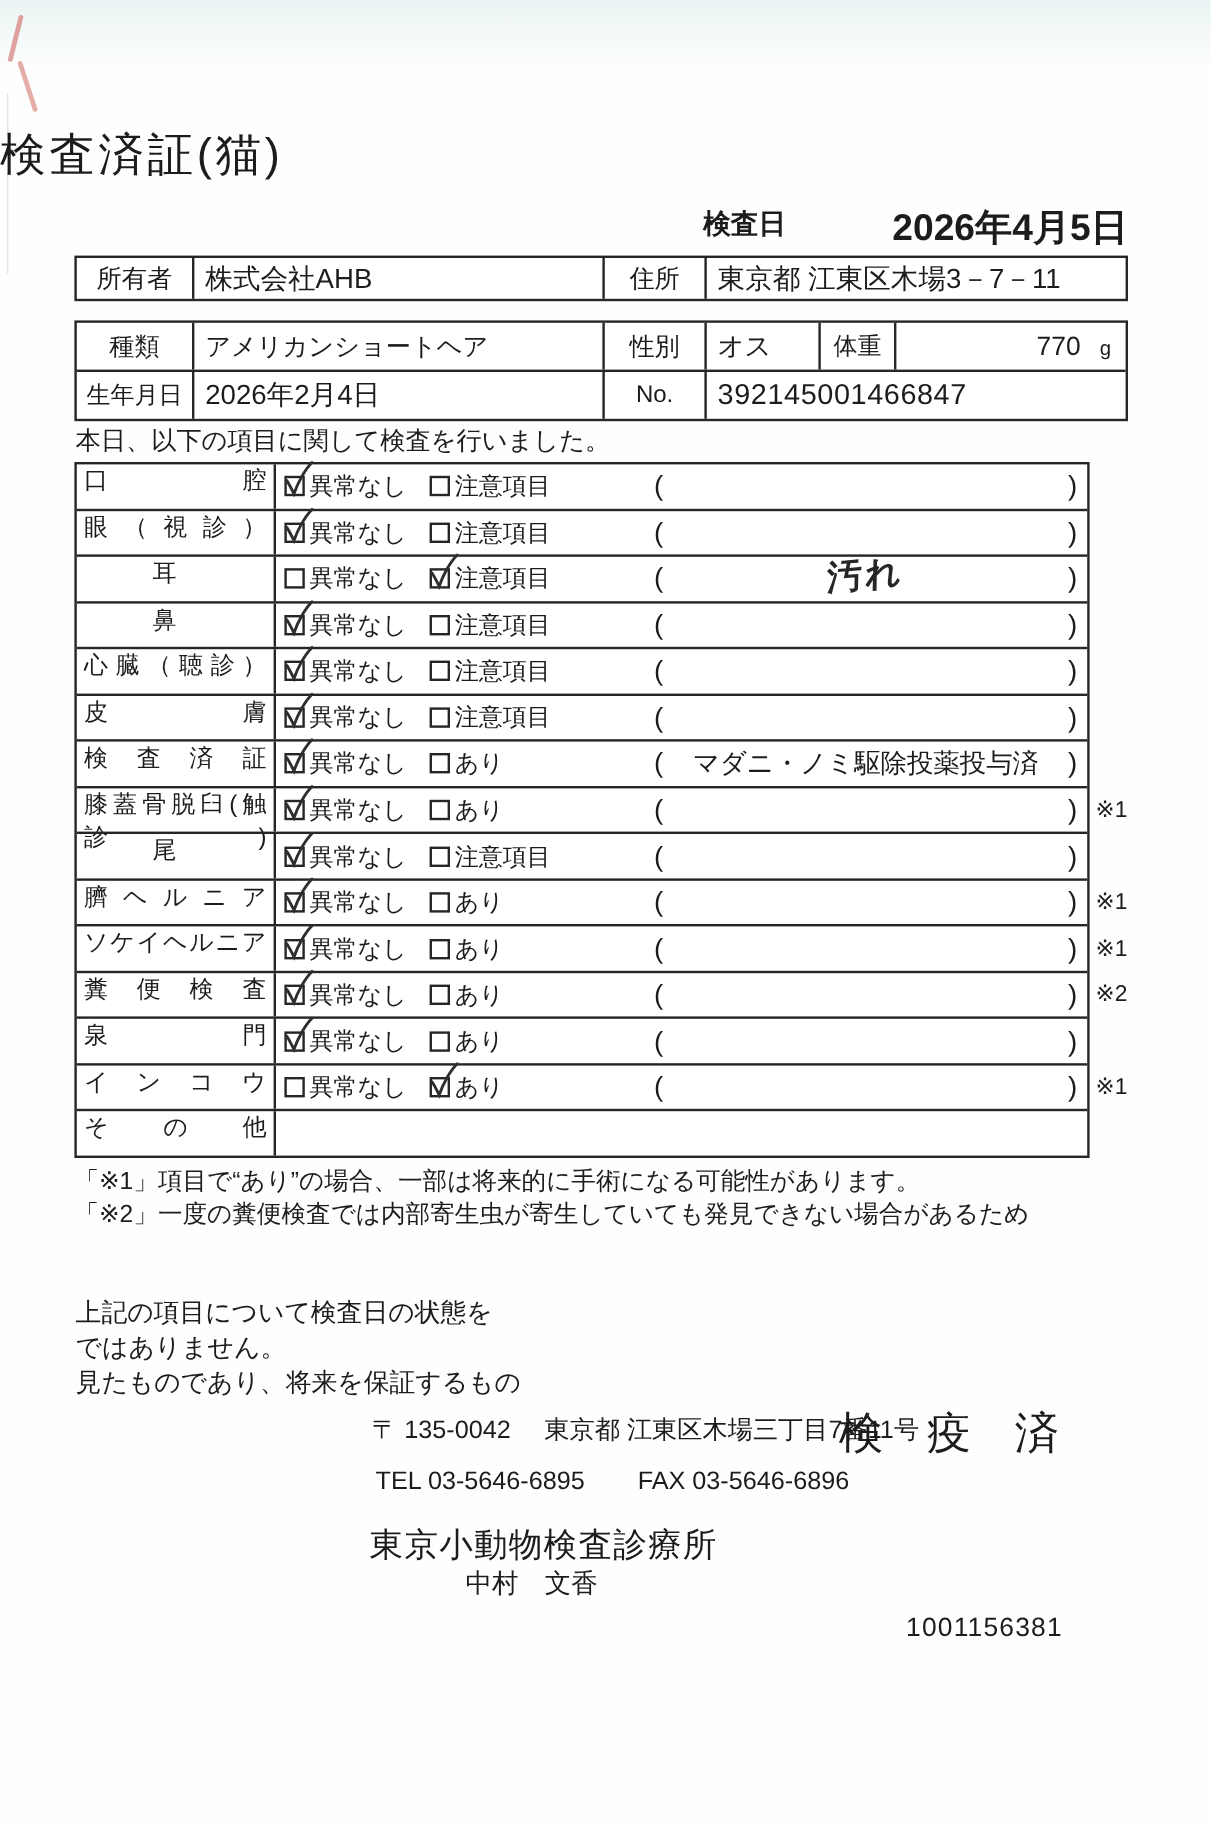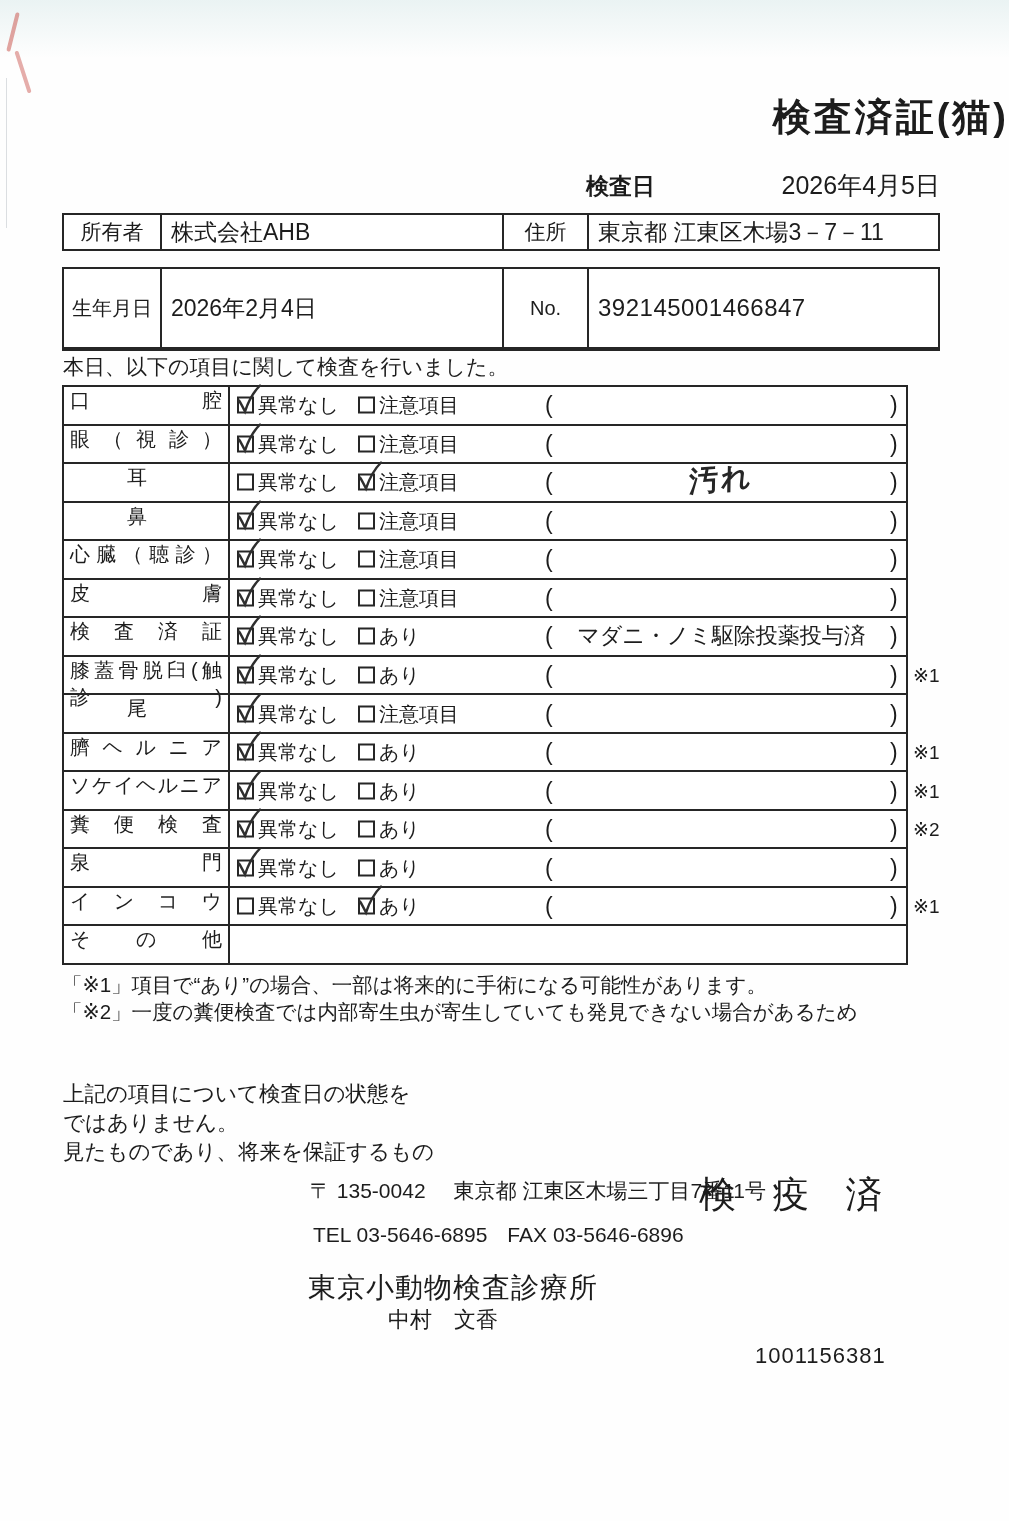--- a/index.html
+++ b/index.html
@@ -9,25 +9,25 @@
     font-family:"Liberation Sans","DejaVu Sans",sans-serif;
   }
   .page { position:absolute; inset:0; background:#fefefe; }
   .top-tint { position:absolute; top:0; left:0; right:0; height:58px;
     background:linear-gradient(180deg, rgba(210,230,230,0.45), rgba(255,255,255,0)); }
   .artifact { position:absolute; border-radius:2px; background:#c84b44; }
   .artifact.a1 { left:11px; top:12px; width:4px; height:40px; opacity:.5; transform:rotate(14deg); }
   .artifact.a2 { left:21px; top:50px; width:4px; height:44px; opacity:.45; transform:rotate(-18deg); }
   .scan-line { position:absolute; left:6px; top:78px; width:1px; height:150px; background:rgba(140,150,160,0.3); }
 
-  .title { position:absolute; top:92px; left:0; width:100%; text-align:right;
-    font-size:38px; font-weight:700; letter-spacing:3px; }
+  .title { position:absolute; top:104px; left:0; width:100%; text-align:left;
+    font-size:38px; font-weight:400; letter-spacing:3px; }
   .date-label { position:absolute; top:171px; left:586px; font-size:23px; font-weight:600; }
   .date-value { position:absolute; top:169px; left:740px; width:200px; text-align:right;
-    font-size:25px; font-weight:400; }
+    font-size:31px; font-weight:700; }
 
   .tbl { position:absolute; left:62px; width:878px; border:2px solid #262626;
     box-sizing:border-box; background:#fff; }
   .t1 { top:213px; height:38px; display:flex; }
   .t2 { top:267px; height:84px; display:flex; flex-direction:column; }
   .t2 .trow { flex:1; display:flex; }
   .t2 .trow:first-child { border-bottom:2px solid #262626; }
   .cell { display:flex; align-items:center; box-sizing:border-box; font-size:21px;text-align:right; }
   .cell.lab { justify-content:center; font-weight:500; }
   .cell.val { padding-left:9px; font-weight:500; }
@@ -71,21 +71,21 @@
   .footnotes { position:absolute; left:62px; top:971px; font-size:20.5px;
     line-height:27px; font-weight:500; }
   .footnotes .indent { padding-left:44px; }
 
   .disclaimer { position:absolute; left:63px; top:1080px; font-size:21.5px;
     line-height:29px; font-weight:500; }
   .stamp { position:absolute; left:699px; top:1122px; font-size:37px;
     letter-spacing:13px; font-weight:500;margin-top:48px; }
 
   .addr1 { position:absolute; left:310px; top:1177px; font-size:21px; display:flex; gap:28px; }
-  .addr2 { position:absolute; left:313px; top:1223px; font-size:21px; display:flex; gap:20px; }
+  .addr2 { position:absolute; left:313px; top:1223px; font-size:21px; display:flex; gap:44px; }
   .clinic { position:absolute; left:308px; top:1269px; font-size:28px; font-weight:500; letter-spacing:1px; }
   .vet { position:absolute; left:388px; top:1305px; font-size:22px; font-weight:500; }
   .serial { position:absolute; left:755px; top:1343px; font-size:22px; letter-spacing:1px; }
 </style>
 </head>
 <body>
 
 <div class="page">
   <div class="top-tint"></div>
   <div class="artifact a1"></div>
@@ -98,20 +98,31 @@
   <div class="date-value">2026年4月5日</div>
 
   <div class="tbl t1">
     <div class="cell lab br w-label1">所有者</div>
     <div class="cell val br w-val1" style="font-size:23px">株式会社AHB</div>
     <div class="cell lab br w-label2">住所</div>
     <div class="cell val w-rest" style="font-size:23px">東京都 江東区木場3－7－11</div>
   </div>
 
   <div class="tbl t2">
+    <div class="trow">
+      <div class="cell lab br w-label1">種類</div>
+      <div class="cell val br w-val1">アメリカンショートヘア</div>
+      <div class="cell lab br w-label2">性別</div>
+      <div class="cell val br w-sex" style="font-size:22px">オス</div>
+      <div class="cell lab br w-wlab">体重</div>
+      <div class="cell w-rest weight-cell">
+        <span class="weight-num">770</span>
+        <span class="weight-unit">g</span>
+      </div>
+    </div>
     <div class="trow">
       <div class="cell lab br w-label1" style="font-size:20px">生年月日</div>
       <div class="cell val br w-val1" style="font-size:23px">2026年2月4日</div>
       <div class="cell lab br w-label2 no-label">No.</div>
       <div class="cell val w-rest no-value">392145001466847</div>
     </div>
   </div>
 
   <div class="intro">本日、以下の項目に関して検査を行いました。</div>
 

